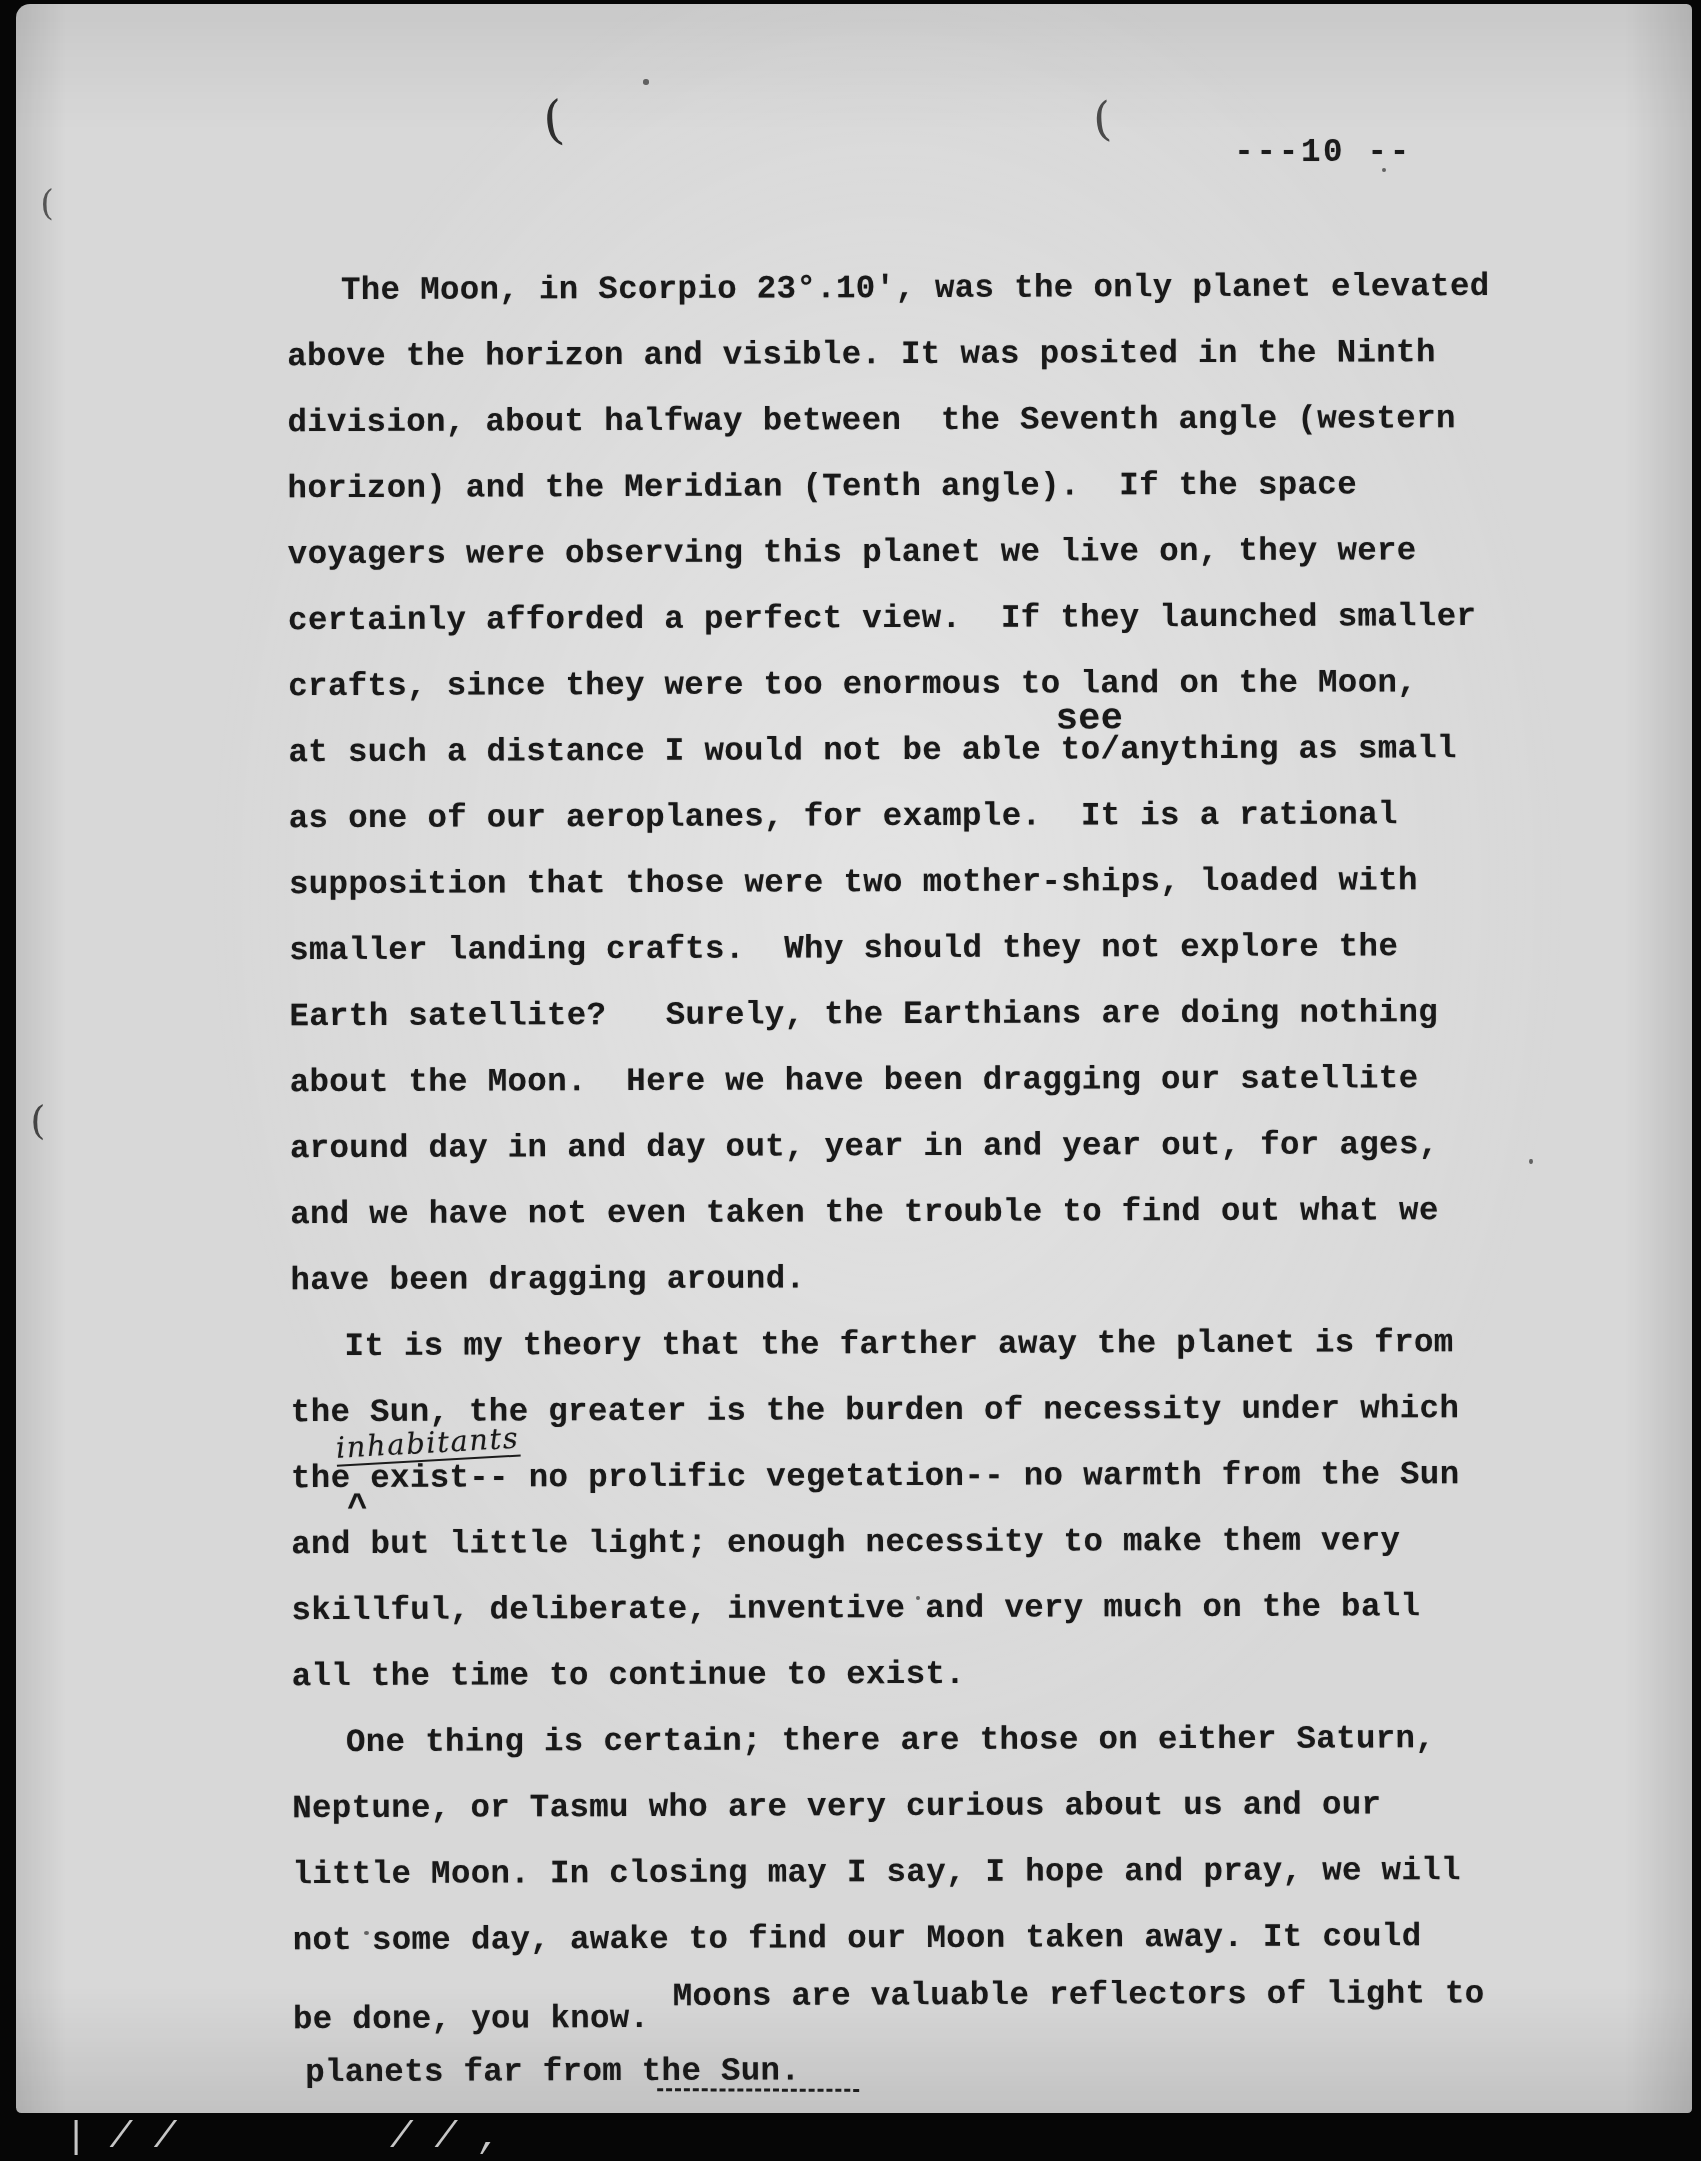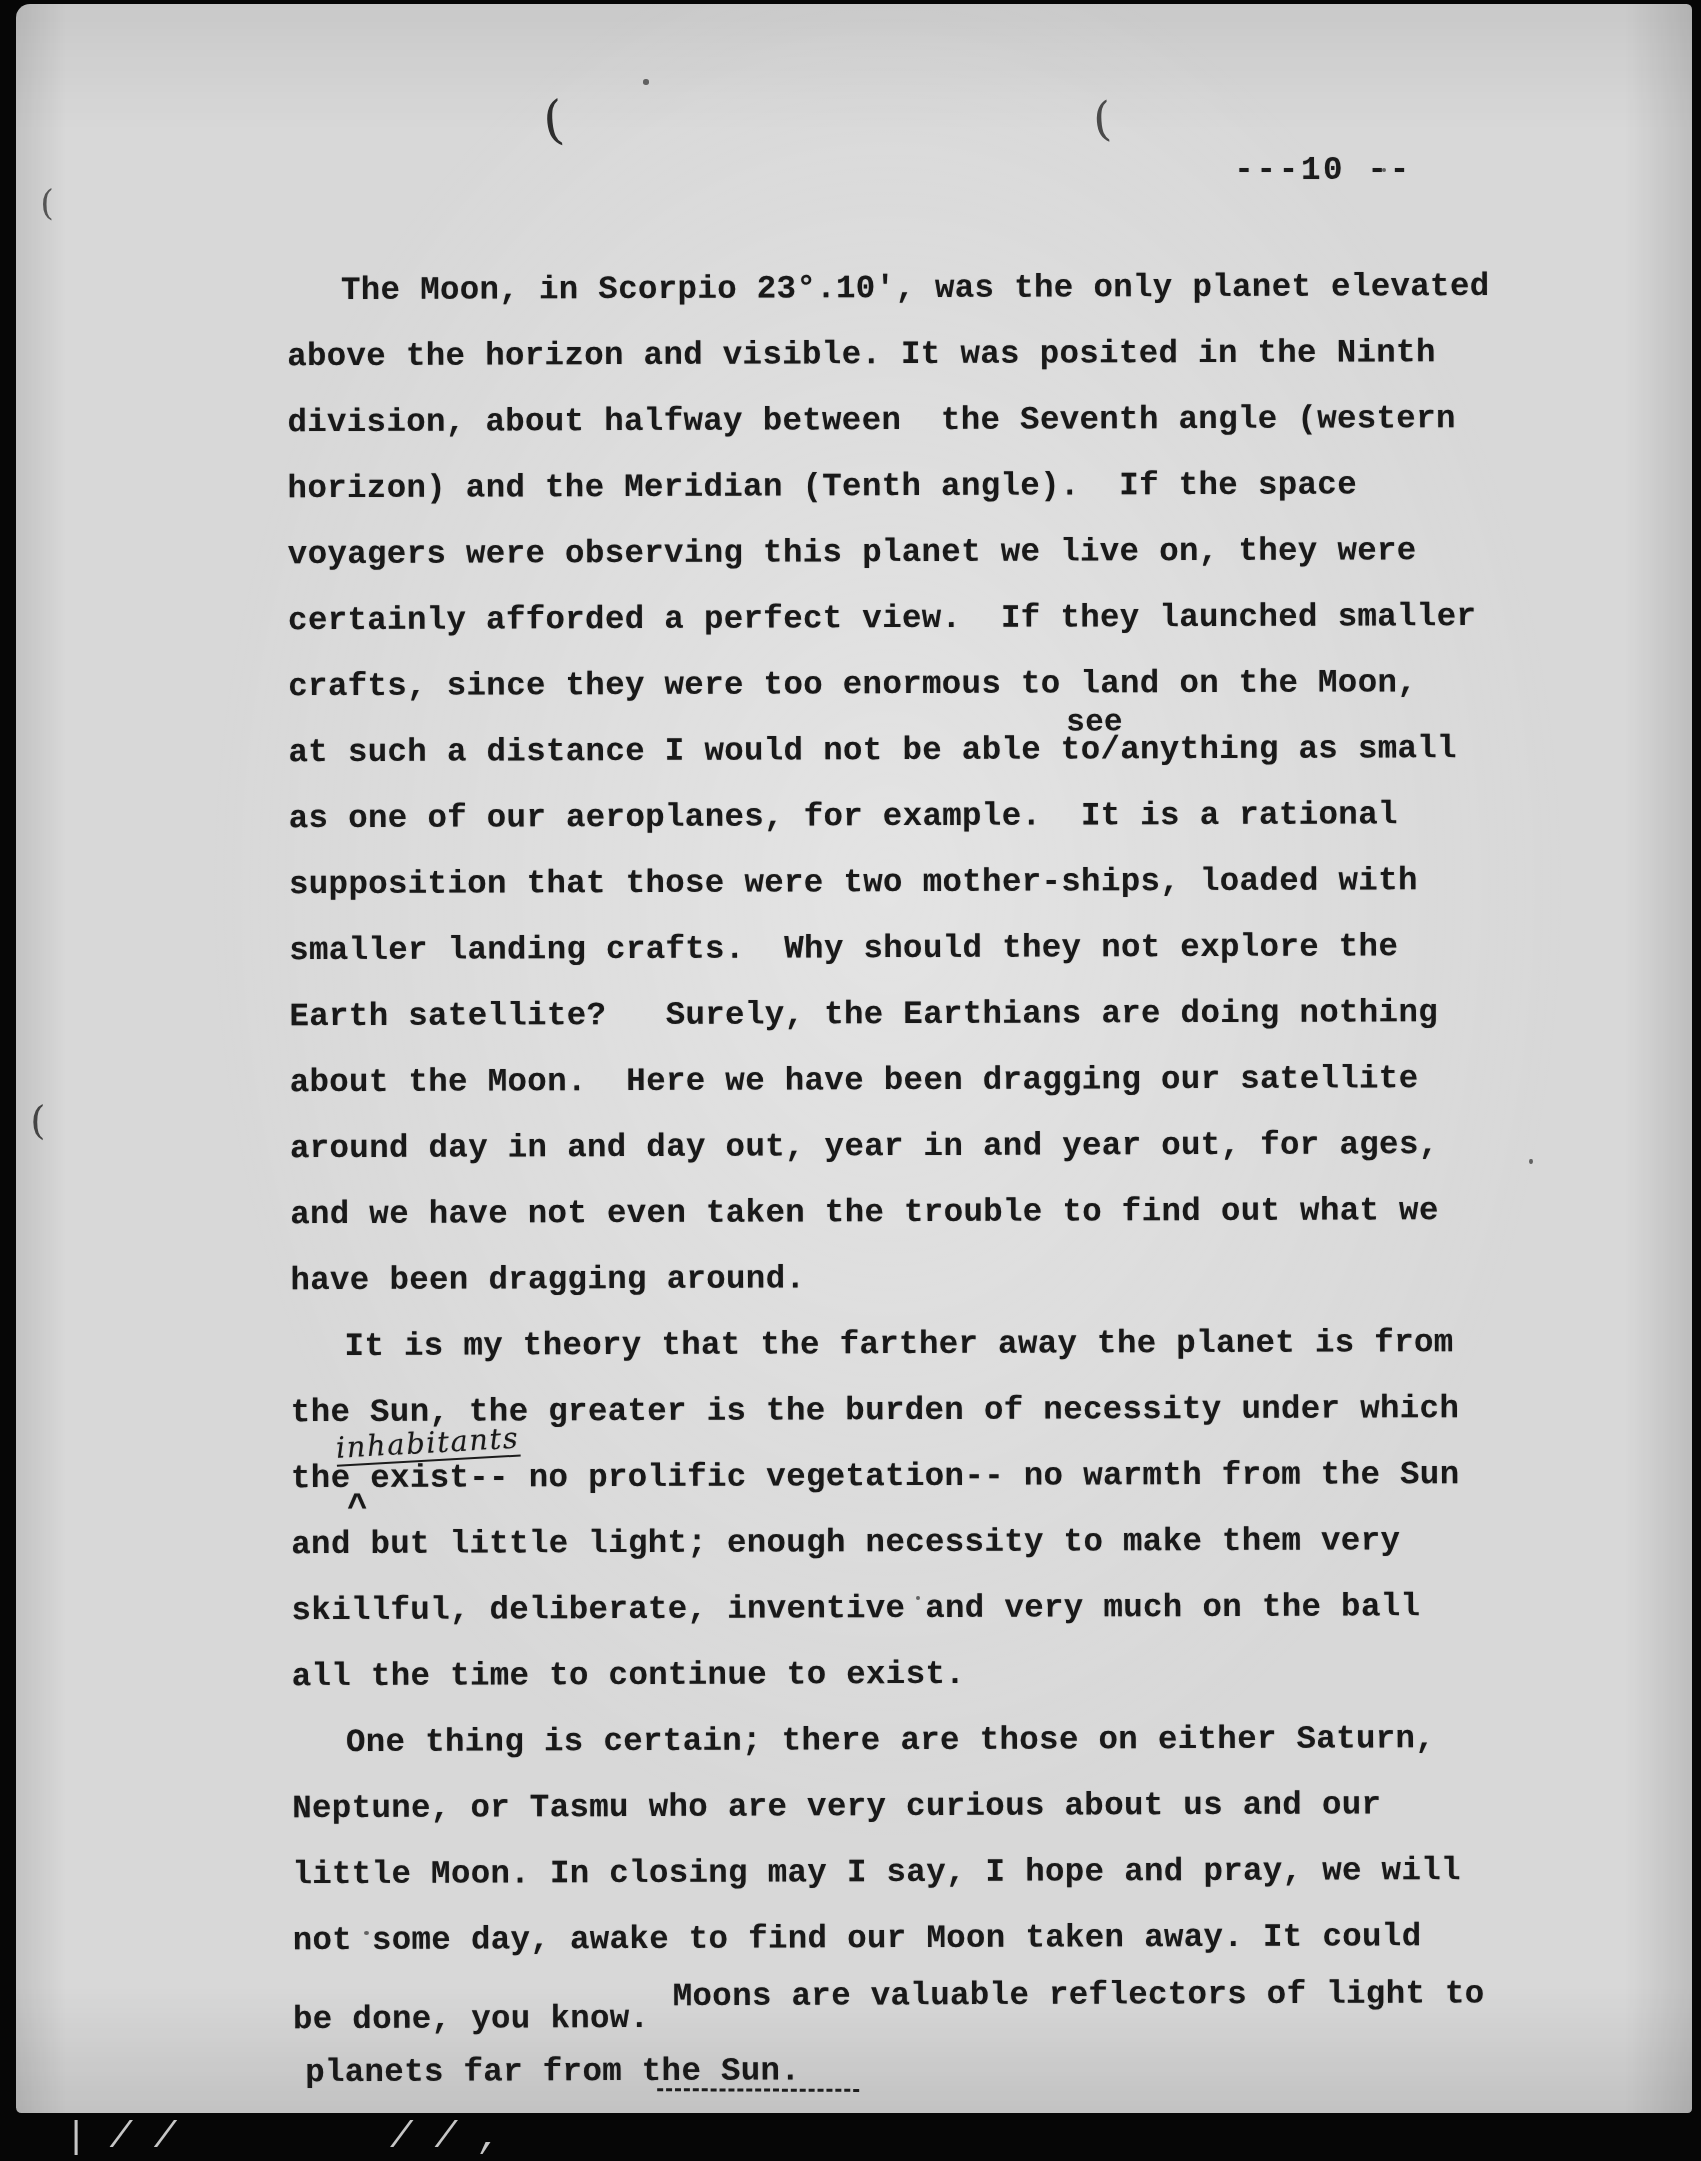--- a/index.html
+++ b/index.html
@@ -15,21 +15,21 @@
     left: 16.3px; top: 4.3px; right: 8.7px; bottom: 48px;
     background:
       radial-gradient(ellipse at 52% 42%, rgba(255,255,255,0.30) 0%, rgba(255,255,255,0) 55%),
       linear-gradient(90deg, rgba(0,0,0,0.10) 0%, rgba(0,0,0,0) 3%, rgba(0,0,0,0) 96%, rgba(0,0,0,0.12) 100%),
       linear-gradient(180deg, rgba(0,0,0,0.07) 0%, rgba(0,0,0,0) 6%, rgba(0,0,0,0) 94%, rgba(0,0,0,0.10) 100%),
       #d8d8d8;
     border-radius: 14px 5.4px 4.3px 5.4px;
   }
   .page-number {
     position: absolute;
-    left: 1218px; top: 148px;
+    left: 1218px; top: 130px;
     font-size: 32.5px; font-weight: 700;
     letter-spacing: 2.7px;
     color: #1c1c1c;
     text-shadow: 0 0 1.1px rgba(25,25,25,0.35);
     white-space: pre;
   }
   .text-block {
     position: absolute;
     left: 274px; top: 252px;
     width: 1246px;
@@ -41,21 +41,21 @@
     transform: rotate(-0.2deg);
   }
   .line { height: 66px; white-space: pre; position: relative; }
   .indent { padding-left: 54px; }
   .indent-sm { padding-left: 12px; }
 
   .ins-wrap { position: relative; display: inline-block; width: 0; }
   .ins-above {
     position: absolute; line-height: 1;
     left: -2.9ch; bottom: 20.6px;
-    font-size: 31px; white-space: pre;
+    font-size: 37px; white-space: pre;
   }
   .hand {
     position: absolute; line-height: 1;
     left: -14px; bottom: 25px;
     font-family: "DejaVu Serif", serif;
     font-style: italic; font-weight: 400;
     font-size: 29px; letter-spacing: 1.6px;
     border-bottom: 2.2px solid #1c1c1c;
     padding-bottom: 1.6px;
     transform: rotate(-3deg);

